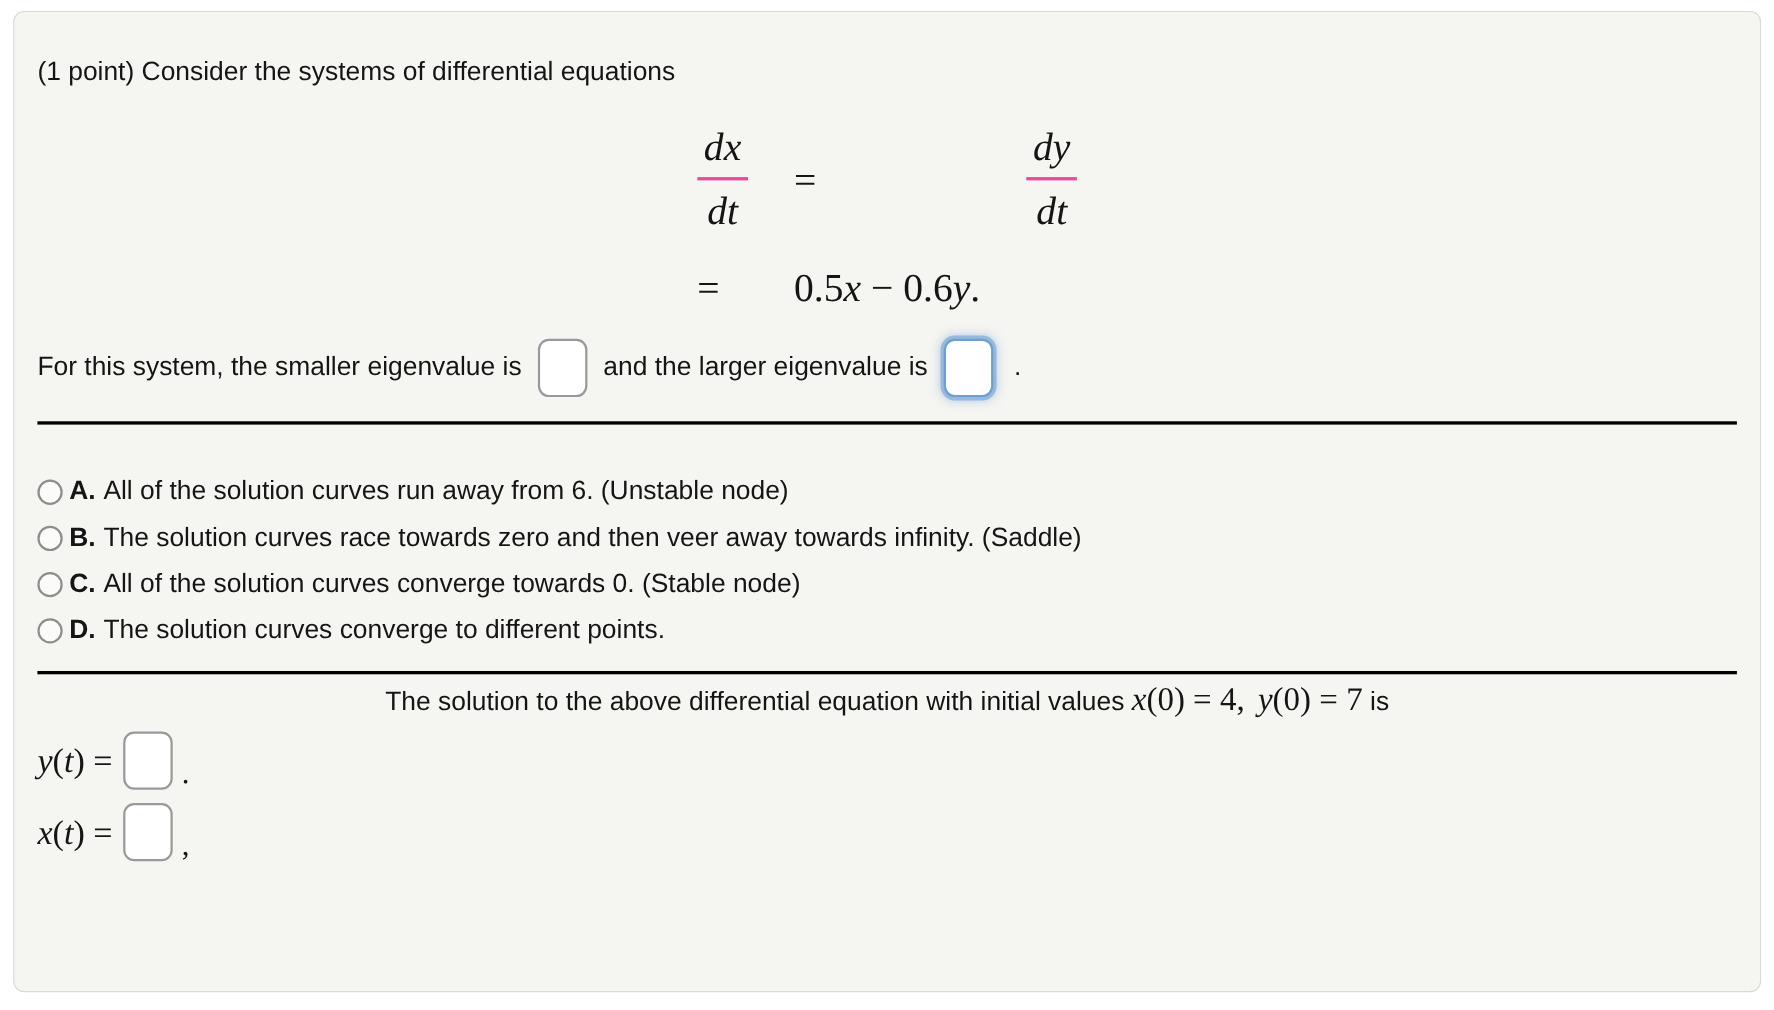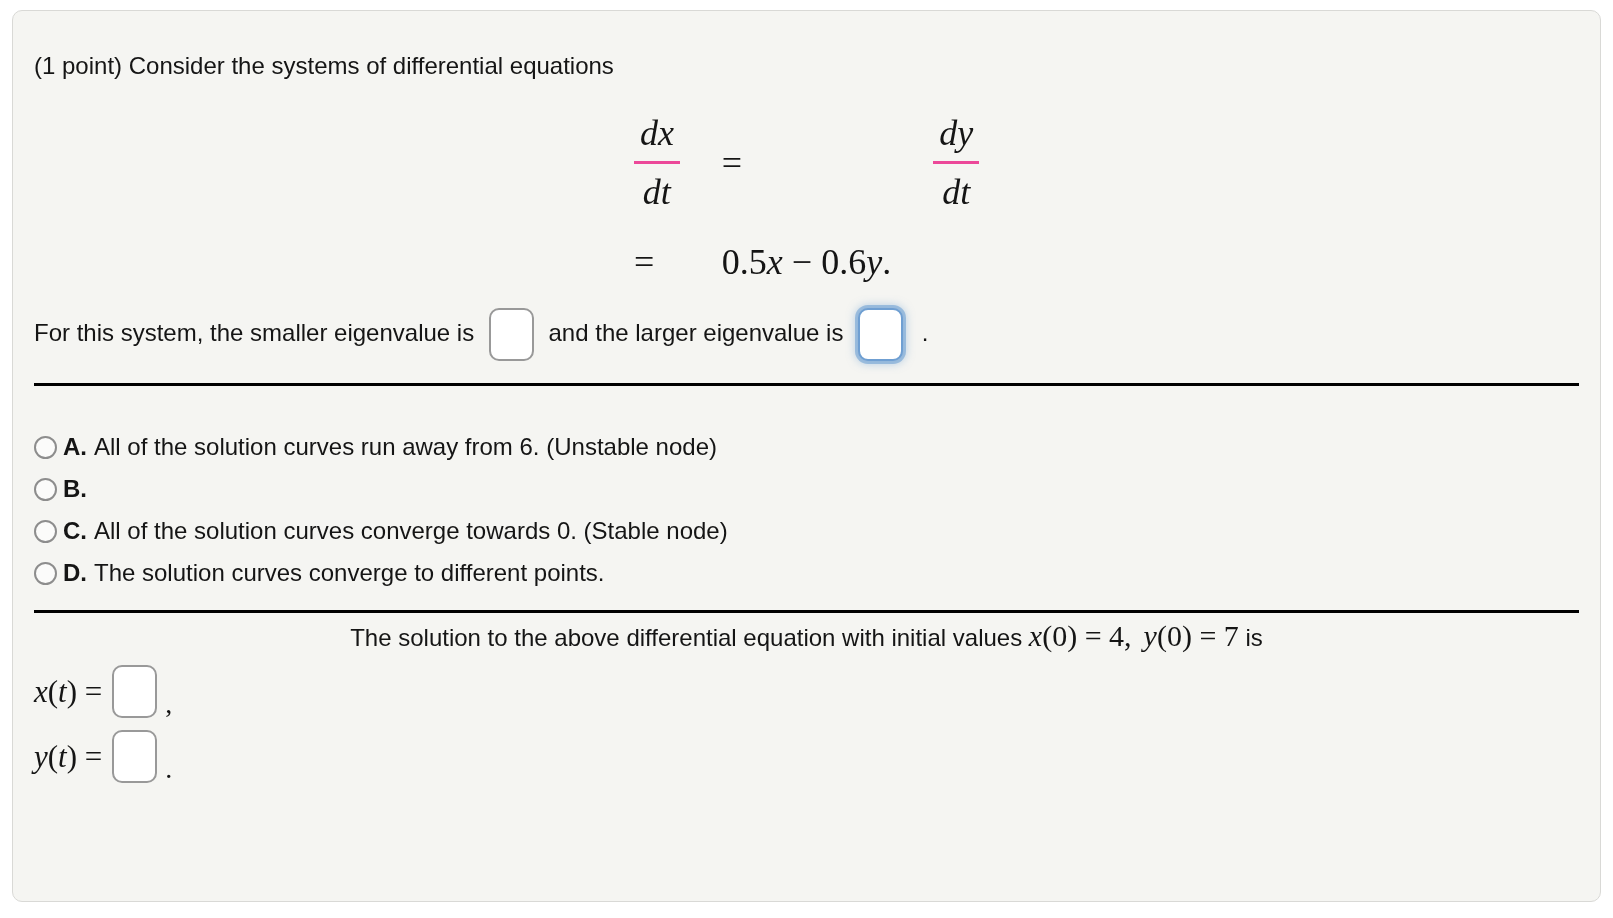--- a/index.html
+++ b/index.html
@@ -139,44 +139,45 @@
 
   <div class="options">
     <label class="option-row">
       <input type="radio" name="behavior" class="radio" style="">
       <span class="opt-letter">A.</span>
       <span>All of the solution curves run away from 6. (Unstable node)</span>
     </label>
     <label class="option-row">
       <input type="radio" name="behavior" class="radio" style="">
       <span class="opt-letter">B.</span>
+      <span>The solution curves race towards zero and then veer away towards infinity. (Saddle)</span>
     </label>
     <label class="option-row">
       <input type="radio" name="behavior" class="radio" style="">
       <span class="opt-letter">C.</span>
       <span>All of the solution curves converge towards 0. (Stable node)</span>
     </label>
     <label class="option-row">
       <input type="radio" name="behavior" class="radio" style="">
       <span class="opt-letter">D.</span>
       <span>The solution curves converge to different points.</span>
     </label>
   </div>
 
   <hr class="divider divider2">
 
   <p class="solution-row">
     <span>The solution to the above differential equation with initial values </span><span class="math inline-math"><i>x</i>(0) = 4,</span><span class="math inline-math init-y"><i>y</i>(0) = 7</span><span> is</span>
   </p>
 
   <div class="answer-row">
+    <span class="math answer-label"><i>y</i>(<i>t</i>) =</span>
+    <input type="text" class="answer-box" value="" style="">
+    <span class="trailing">.</span>
+  </div>
+
+  <div class="answer-row">
     <span class="math answer-label"><i>x</i>(<i>t</i>) =</span>
     <input type="text" class="answer-box" value="" style="">
     <span class="trailing">,</span>
   </div>
 
-  <div class="answer-row">
-    <span class="math answer-label"><i>y</i>(<i>t</i>) =</span>
-    <input type="text" class="answer-box" value="" style="">
-    <span class="trailing">.</span>
-  </div>
-
 </div>
 
 </body></html>

